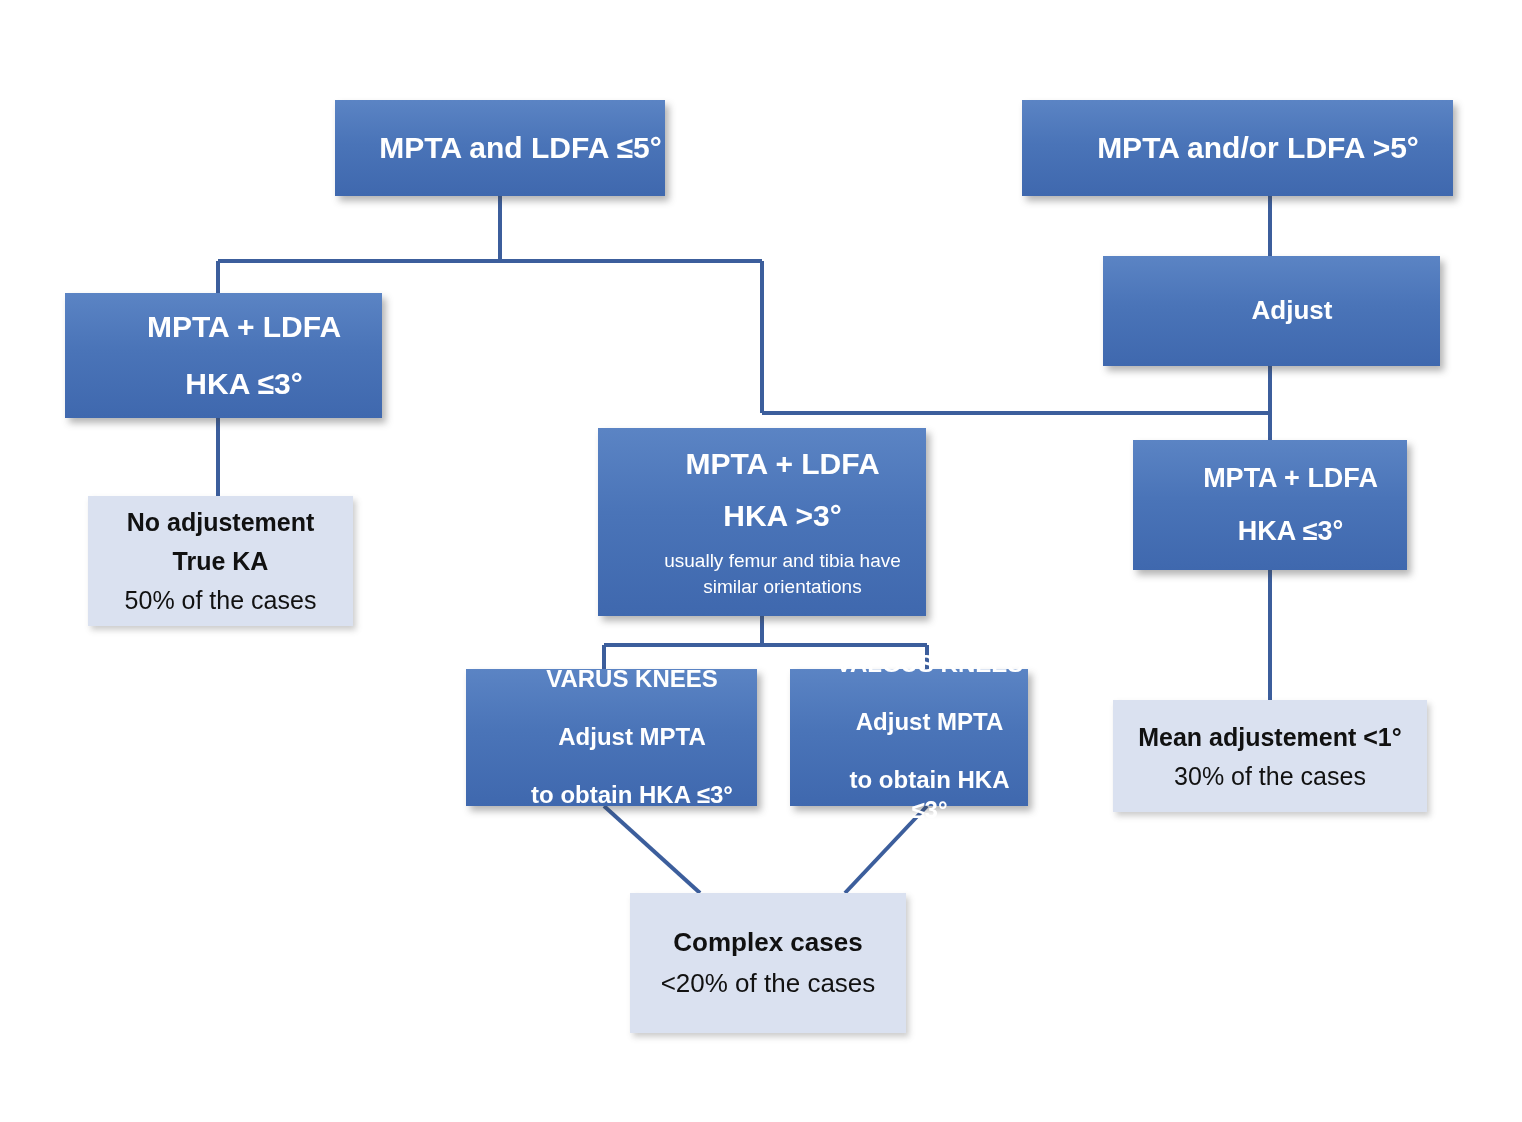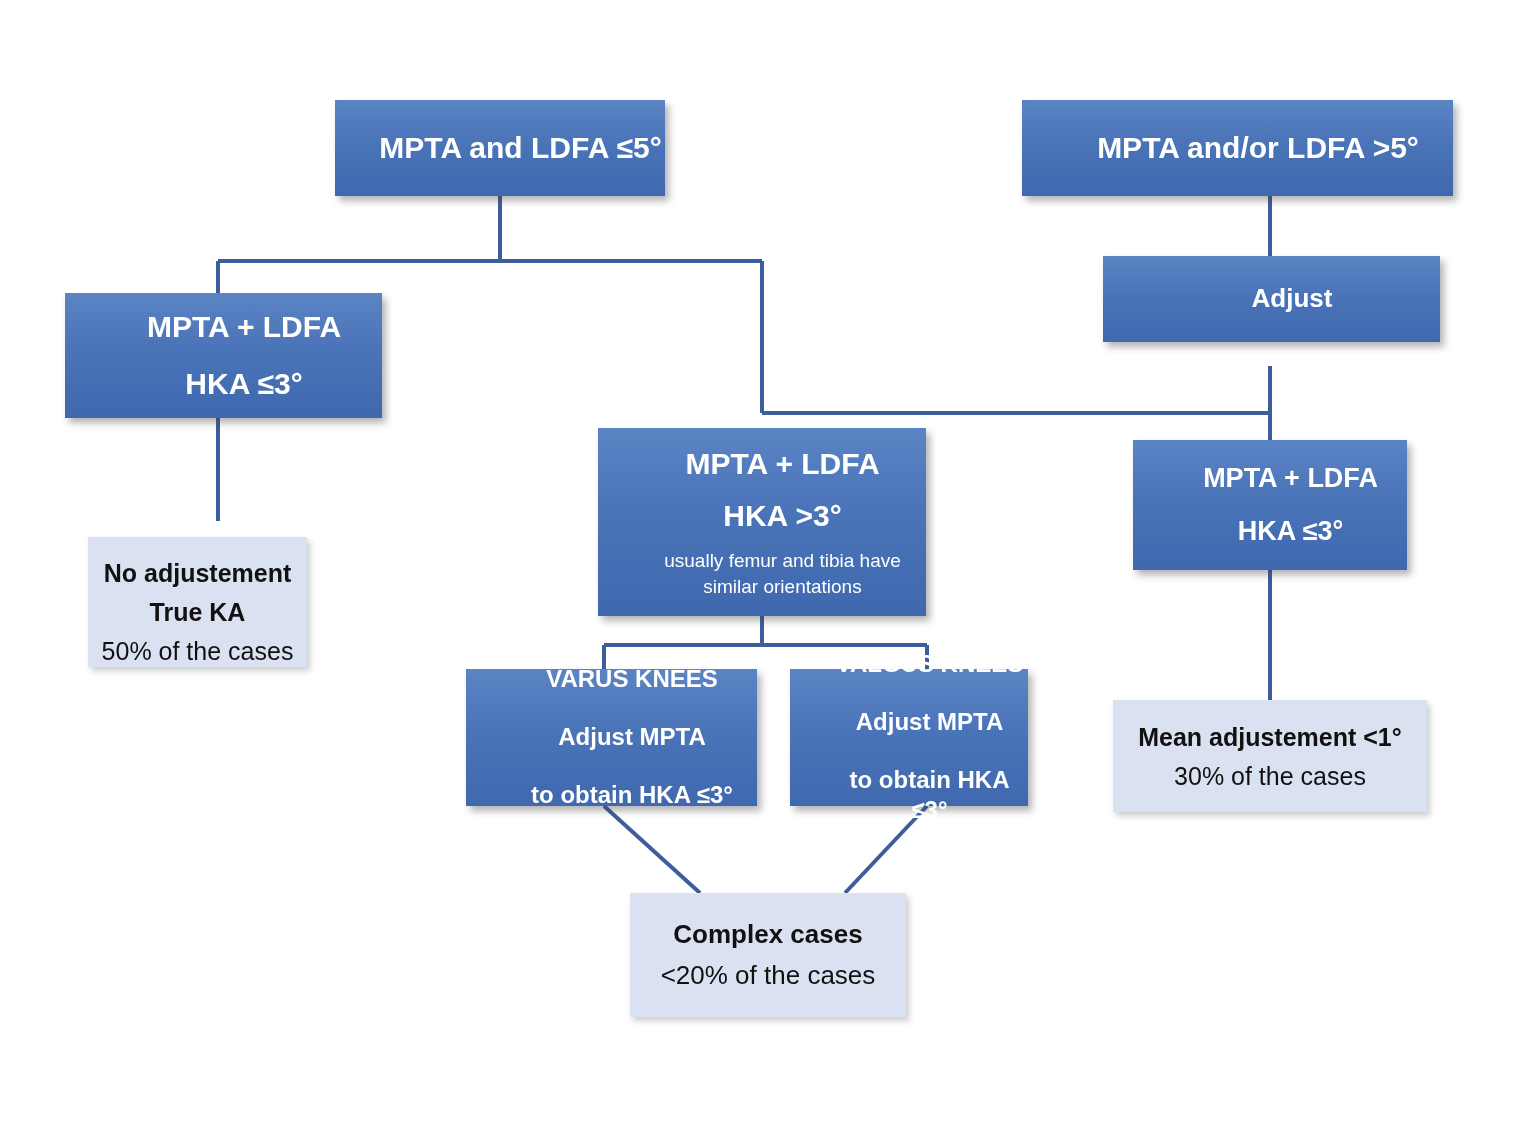--- a/index.html
+++ b/index.html
@@ -109,30 +109,30 @@
   </svg>
 
   <div class="node blue t30" style="left:335px; top:100px; width:330px; height:96px;">
     <div class="line-main">MPTA and LDFA ≤5°</div>
   </div>
 
   <div class="node blue t30" style="left:1022px; top:100px; width:431px; height:96px;">
     <div class="line-main">MPTA and/or LDFA &gt;5°</div>
   </div>
 
-  <div class="node blue t26 gap-sm" style="left:1103px; top:256px; width:337px; height:86px;">
+  <div class="node blue t26 gap-sm" style="left:1103px; top:256px; width:337px; height:110px;">
     <div class="line-main">Adjust</div>
   </div>
 
   <div class="node blue t30 gap-lg" style="left:65px; top:293px; width:317px; height:125px;">
     <div class="line-main">MPTA + LDFA</div>
     <div class="line-main">HKA ≤3°</div>
   </div>
 
-  <div class="node light t25 gap-sm" style="left:88px; top:537px; width:219px; height:130px;justify-content:flex-end;">
+  <div class="node light t25 gap-sm" style="left:88px; top:496px; width:265px; height:130px;">
     <div class="line-main">No adjustement</div>
     <div class="line-main">True KA</div>
     <div class="line-sub">50% of the cases</div>
   </div>
 
   <div class="node blue gap-sm" style="left:598px; top:428px; width:328px; height:188px;">
     <div class="line-main t30">MPTA + LDFA</div>
     <div class="line-main t30" style="margin-top:14px;">HKA &gt;3°</div>
     <div class="line-sub t19" style="margin-top:13px;">usually femur and tibia have</div>
     <div class="line-sub t19" style="margin-top:2px;">similar orientations</div>
@@ -143,21 +143,21 @@
     <div class="line-main">Adjust MPTA</div>
     <div class="line-main">to obtain HKA ≤3°</div>
   </div>
 
   <div class="node blue t24 gap-md" style="left:790px; top:669px; width:238px; height:137px;">
     <div class="line-main">VALGUS KNEES</div>
     <div class="line-main">Adjust MPTA</div>
     <div class="line-main">to obtain HKA ≤3°</div>
   </div>
 
-  <div class="node light t26 gap-sm" style="left:630px; top:893px; width:276px; height:124px;">
+  <div class="node light t26 gap-sm" style="left:630px; top:893px; width:276px; height:140px;">
     <div class="line-main">Complex cases</div>
     <div class="line-sub">&lt;20% of the cases</div>
   </div>
 
   <div class="node blue t27 gap-lg" style="left:1133px; top:440px; width:274px; height:130px;">
     <div class="line-main">MPTA + LDFA</div>
     <div class="line-main">HKA ≤3°</div>
   </div>
 
   <div class="node light t25 gap-sm" style="left:1113px; top:700px; width:314px; height:112px;">

